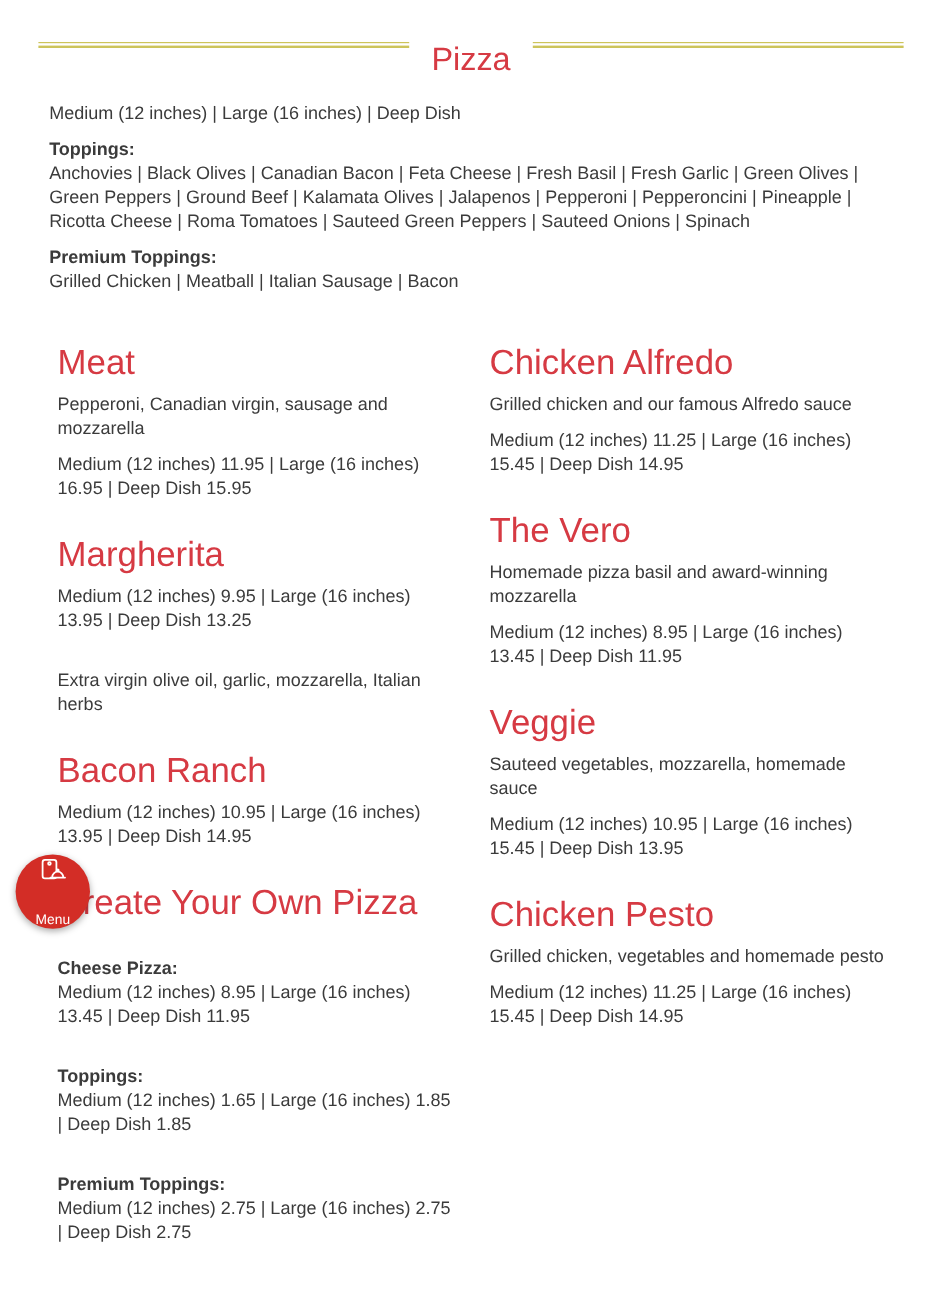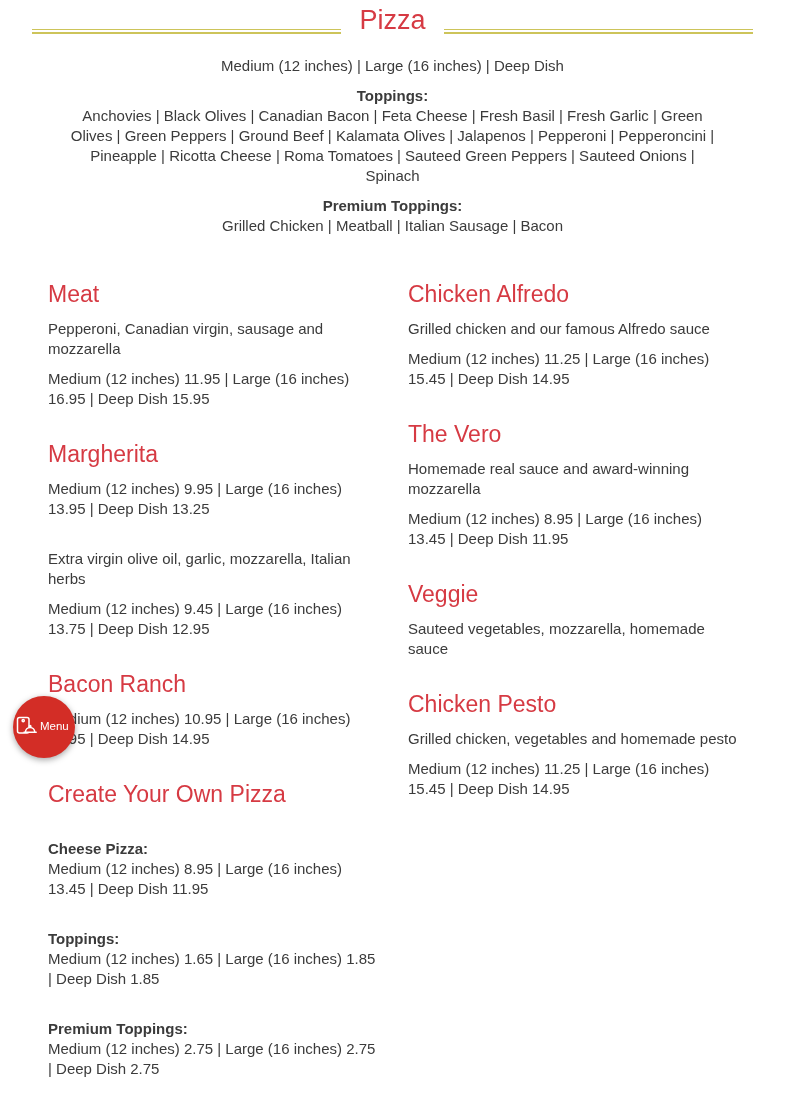--- a/index.html
+++ b/index.html
@@ -10,66 +10,66 @@
   }
   *{box-sizing:border-box;margin:0;padding:0;}
   html,body{background:#ffffff;}
   body{
     width:785px;height:1095px;overflow:hidden;position:relative;
     font-family:"Liberation Sans","DejaVu Sans",sans-serif;
     color:var(--text);
   }
   
   .title-row{
-    display:flex;align-items:flex-end;
-    padding:0 32px;margin-top:6px;
+    display:flex;align-items:flex-start;
+    padding:0 32px;margin-top:35px;
   }
   .title-rule{
     flex:1;height:5px;
     border-top:1px solid var(--rule);
     border-bottom:2px solid var(--rule);
   }
   h1.page-title{
     font-size:27px;font-weight:400;color:var(--accent);
     padding:0 18px;line-height:28px;white-space:nowrap;
   }
   .intro{
-    text-align:center;
-    padding:0 66px;
+    text-align:left;
+    padding:0 41px;
     margin-top:22px;
     font-size:15px;line-height:20px;
   }
   .intro .block{margin-bottom:10px;}
   .intro .bold-label{font-weight:700;}
   
   .menu-grid{
     display:grid;
     grid-template-columns:334px 334px;
     column-gap:26px;
     padding:0 47px 0 48px;
     margin-top:43px;
   }
   .menu-col{display:block;}
   .menu-item{margin-bottom:30px;}
   .menu-item h2{
-    font-size:23px;font-weight:400;color:var(--accent);
+    font-size:29px;font-weight:400;color:var(--accent);
     line-height:30px;margin:0 0 10px;
   }
   .menu-item p{font-size:15px;line-height:20px;margin:0 0 10px;}
   .menu-item p:last-child{margin-bottom:0;}
   .option{margin-bottom:10px;margin-top:30px;}
   .option:last-child{margin-bottom:0;}
   .option .opt-label{font-weight:700;font-size:15px;line-height:20px;margin:0;}
   .option .opt-price{font-size:15px;line-height:20px;margin:0;}
   
   .menu-fab{
-    position:absolute;left:13px;top:696px;
+    position:absolute;left:13px;top:712px;
     width:62px;height:62px;border-radius:50%;
     background:var(--fab);border:none;cursor:pointer;
-    display:flex;flex-direction:row;align-items:center;justify-content:flex-start;
+    display:flex;flex-direction:column;align-items:center;justify-content:space-between;
     box-shadow:0 2px 6px rgba(0,0,0,0.35);
     color:#ffffff;z-index:10;
   }
   .menu-fab svg{display:block;margin-top:2px;}
   .menu-fab .fab-label{
     font-size:11.5px;line-height:13px;color:#ffffff;margin-top:-1px;
     font-family:"Liberation Sans","DejaVu Sans",sans-serif;
   }
 </style>
 </head>
@@ -102,21 +102,20 @@
       <p>Medium (12 inches) 11.95 | Large (16 inches) 16.95 | Deep Dish 15.95</p>
     </section>
 
     <section class="menu-item">
       <h2>Margherita</h2>
       <p>Medium (12 inches) 9.95 | Large (16 inches) 13.95 | Deep Dish 13.25</p>
     </section>
 
     <section class="menu-item">
       <p>Extra virgin olive oil, garlic, mozzarella, Italian herbs</p>
-      <p>Medium (12 inches) 9.45 | Large (16 inches) 13.75 | Deep Dish 12.95</p>
     </section>
 
     <section class="menu-item">
       <h2>Bacon Ranch</h2>
       <p>Medium (12 inches) 10.95 | Large (16 inches) 13.95 | Deep Dish 14.95</p>
     </section>
 
     <section class="menu-item">
       <h2>Create Your Own Pizza</h2>
       <div class="option">
@@ -137,27 +136,28 @@
   <div class="menu-col">
 
     <section class="menu-item">
       <h2>Chicken Alfredo</h2>
       <p>Grilled chicken and our famous Alfredo sauce</p>
       <p>Medium (12 inches) 11.25 | Large (16 inches) 15.45 | Deep Dish 14.95</p>
     </section>
 
     <section class="menu-item">
       <h2>The Vero</h2>
-      <p>Homemade real sauce and award-winning mozzarella</p>
+      <p>Homemade pizza basil and award-winning mozzarella</p>
       <p>Medium (12 inches) 8.95 | Large (16 inches) 13.45 | Deep Dish 11.95</p>
     </section>
 
     <section class="menu-item">
       <h2>Veggie</h2>
       <p>Sauteed vegetables, mozzarella, homemade sauce</p>
+      <p>Medium (12 inches) 10.95 | Large (16 inches) 15.45 | Deep Dish 13.95</p>
     </section>
 
     <section class="menu-item">
       <h2>Chicken Pesto</h2>
       <p>Grilled chicken, vegetables and homemade pesto</p>
       <p>Medium (12 inches) 11.25 | Large (16 inches) 15.45 | Deep Dish 14.95</p>
     </section>
 
   </div>
 </div>

